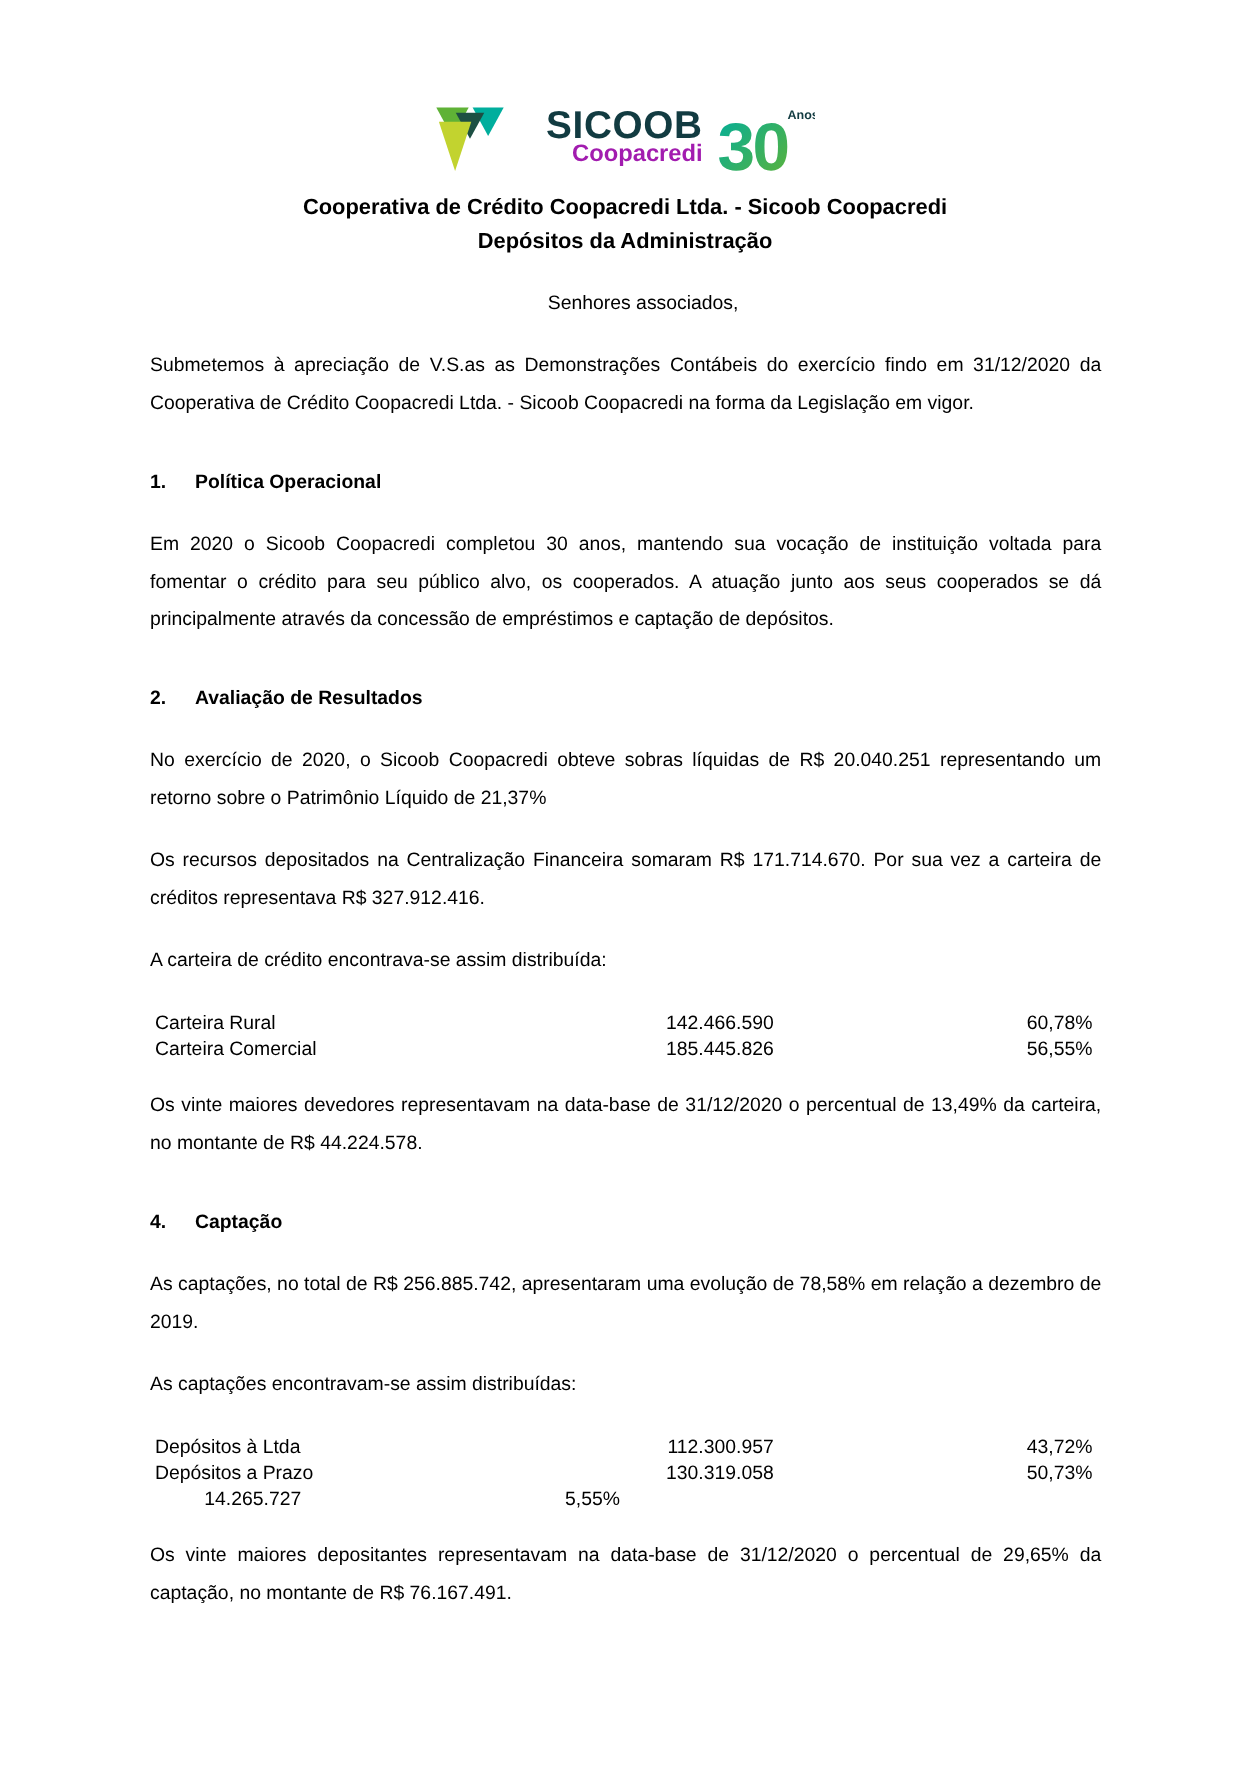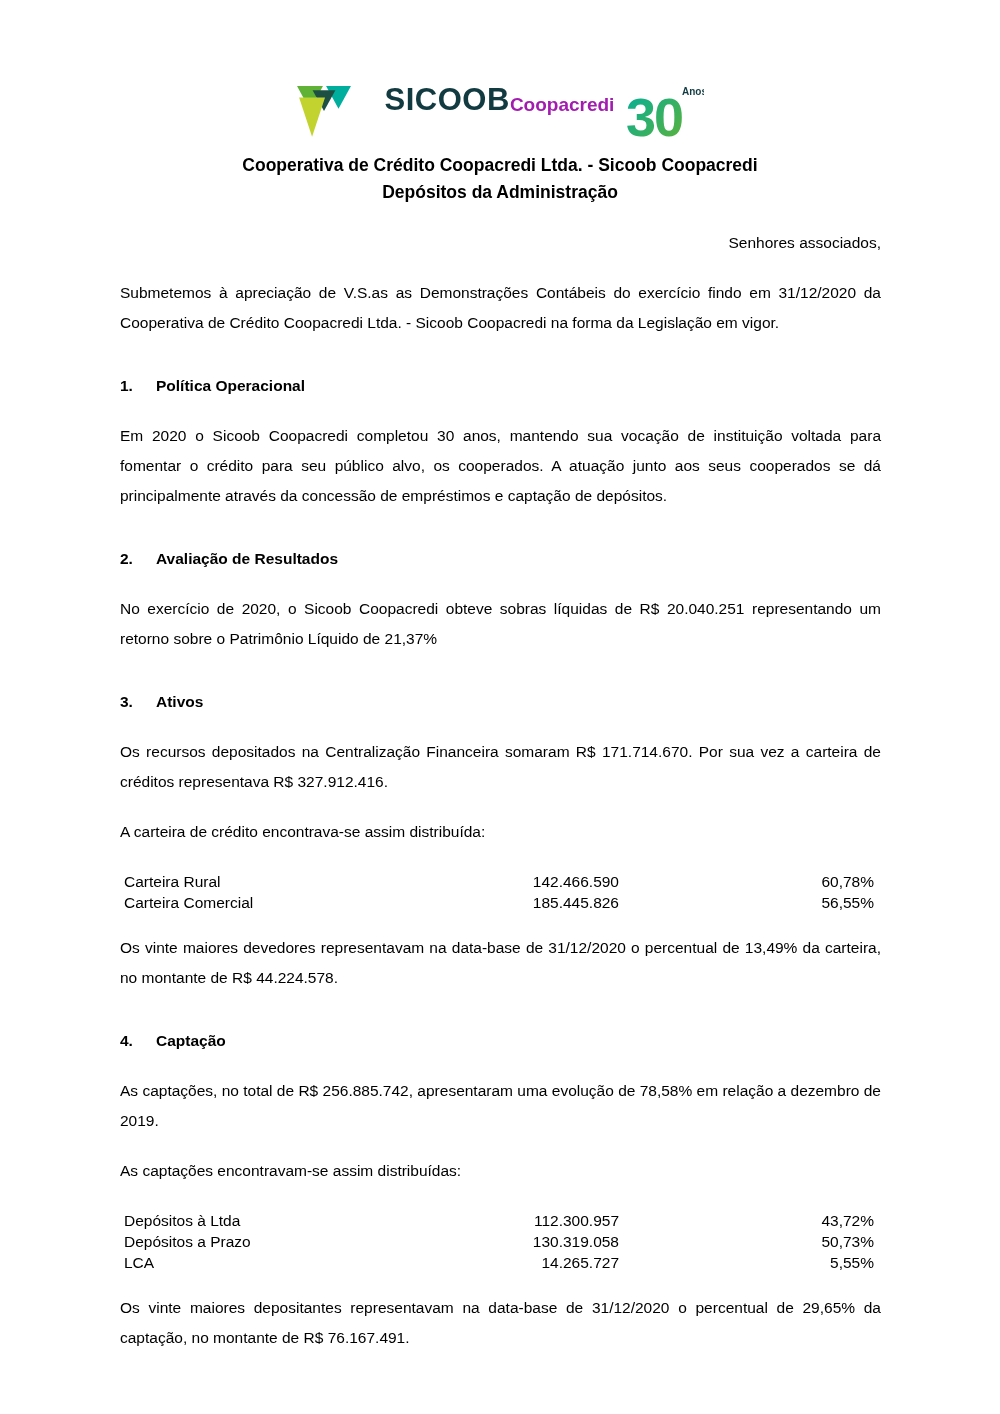--- a/index.html
+++ b/index.html
@@ -22,20 +22,21 @@
     padding-top: 84px;
     display: flex;
     justify-content: center;
     align-items: flex-start;
     gap: 9px;
     height: 64px;
   }
   .logo-v svg { display: block; }
   .logo-words {
     display: flex;
+    flex-direction: column;
     align-items: flex-end;
     padding-top: 2px;
     margin-left: 24px;
   }
   .logo-brand {
     font-size: 31px;
     font-weight: bold;
     letter-spacing: 0.5px;
     line-height: 28px;
     color: #123b41;
@@ -62,21 +63,21 @@
   .content {
     padding: 0 119px 0 120px;
     font-size: 15.5px;
     line-height: 30px;
   }
   .para {
     margin: 20px 0 0 0;
     text-align: justify;
   }
   .para.no-justify { text-align: left; }
-  .salutation { margin-top: 22px; text-align: right; margin-left: 28px; }
+  .salutation { margin-top: 22px; text-align: center; margin-left: 28px; }
   .heading {
     margin-top: 33px;
     font-weight: bold;
     line-height: 30px;
   }
   .h-num { display: inline-block; width: 36px; }
 
   .fin-table {
     margin-top: 24px;
     line-height: 21px;
@@ -132,23 +133,20 @@
     <div class="heading">
       <span class="h-num">1.</span><span>Política Operacional</span>
     </div>
     <p class="para">Em 2020 o Sicoob Coopacredi completou 30 anos, mantendo sua vocação de instituição voltada para fomentar o crédito para seu público alvo, os cooperados. A atuação junto aos seus cooperados se dá principalmente através da concessão de empréstimos e captação de depósitos.</p>
 
     <div class="heading">
       <span class="h-num">2.</span><span>Avaliação de Resultados</span>
     </div>
     <p class="para">No exercício de 2020, o Sicoob Coopacredi obteve sobras líquidas de R$ 20.040.251 representando um retorno sobre o Patrimônio Líquido de 21,37%</p>
 
-    <div class="heading">
-      <span class="h-num">3.</span><span>Ativos</span>
-    </div>
     <p class="para">Os recursos depositados na Centralização Financeira somaram R$ 171.714.670. Por sua vez a carteira de créditos representava R$ 327.912.416.</p>
     <p class="para no-justify">A carteira de crédito encontrava-se assim distribuída:</p>
 
     <div class="fin-table">
       <div class="t-row">
         <span class="t-label">Carteira Rural</span>
         <span class="t-value">142.466.590</span>
         <span class="t-pct">60,78%</span>
       </div>
       <div class="t-row">
@@ -171,21 +169,20 @@
         <span class="t-label">Depósitos à Ltda</span>
         <span class="t-value">112.300.957</span>
         <span class="t-pct">43,72%</span>
       </div>
       <div class="t-row">
         <span class="t-label">Depósitos a Prazo</span>
         <span class="t-value">130.319.058</span>
         <span class="t-pct">50,73%</span>
       </div>
       <div class="t-row">
-        <span class="t-label">LCA</span>
         <span class="t-value">14.265.727</span>
         <span class="t-pct">5,55%</span>
       </div>
     </div>
 
     <p class="para">Os vinte maiores depositantes representavam na data-base de 31/12/2020 o percentual de 29,65% da captação, no montante de R$ 76.167.491.</p>
 
   </main>
 </div>
 

